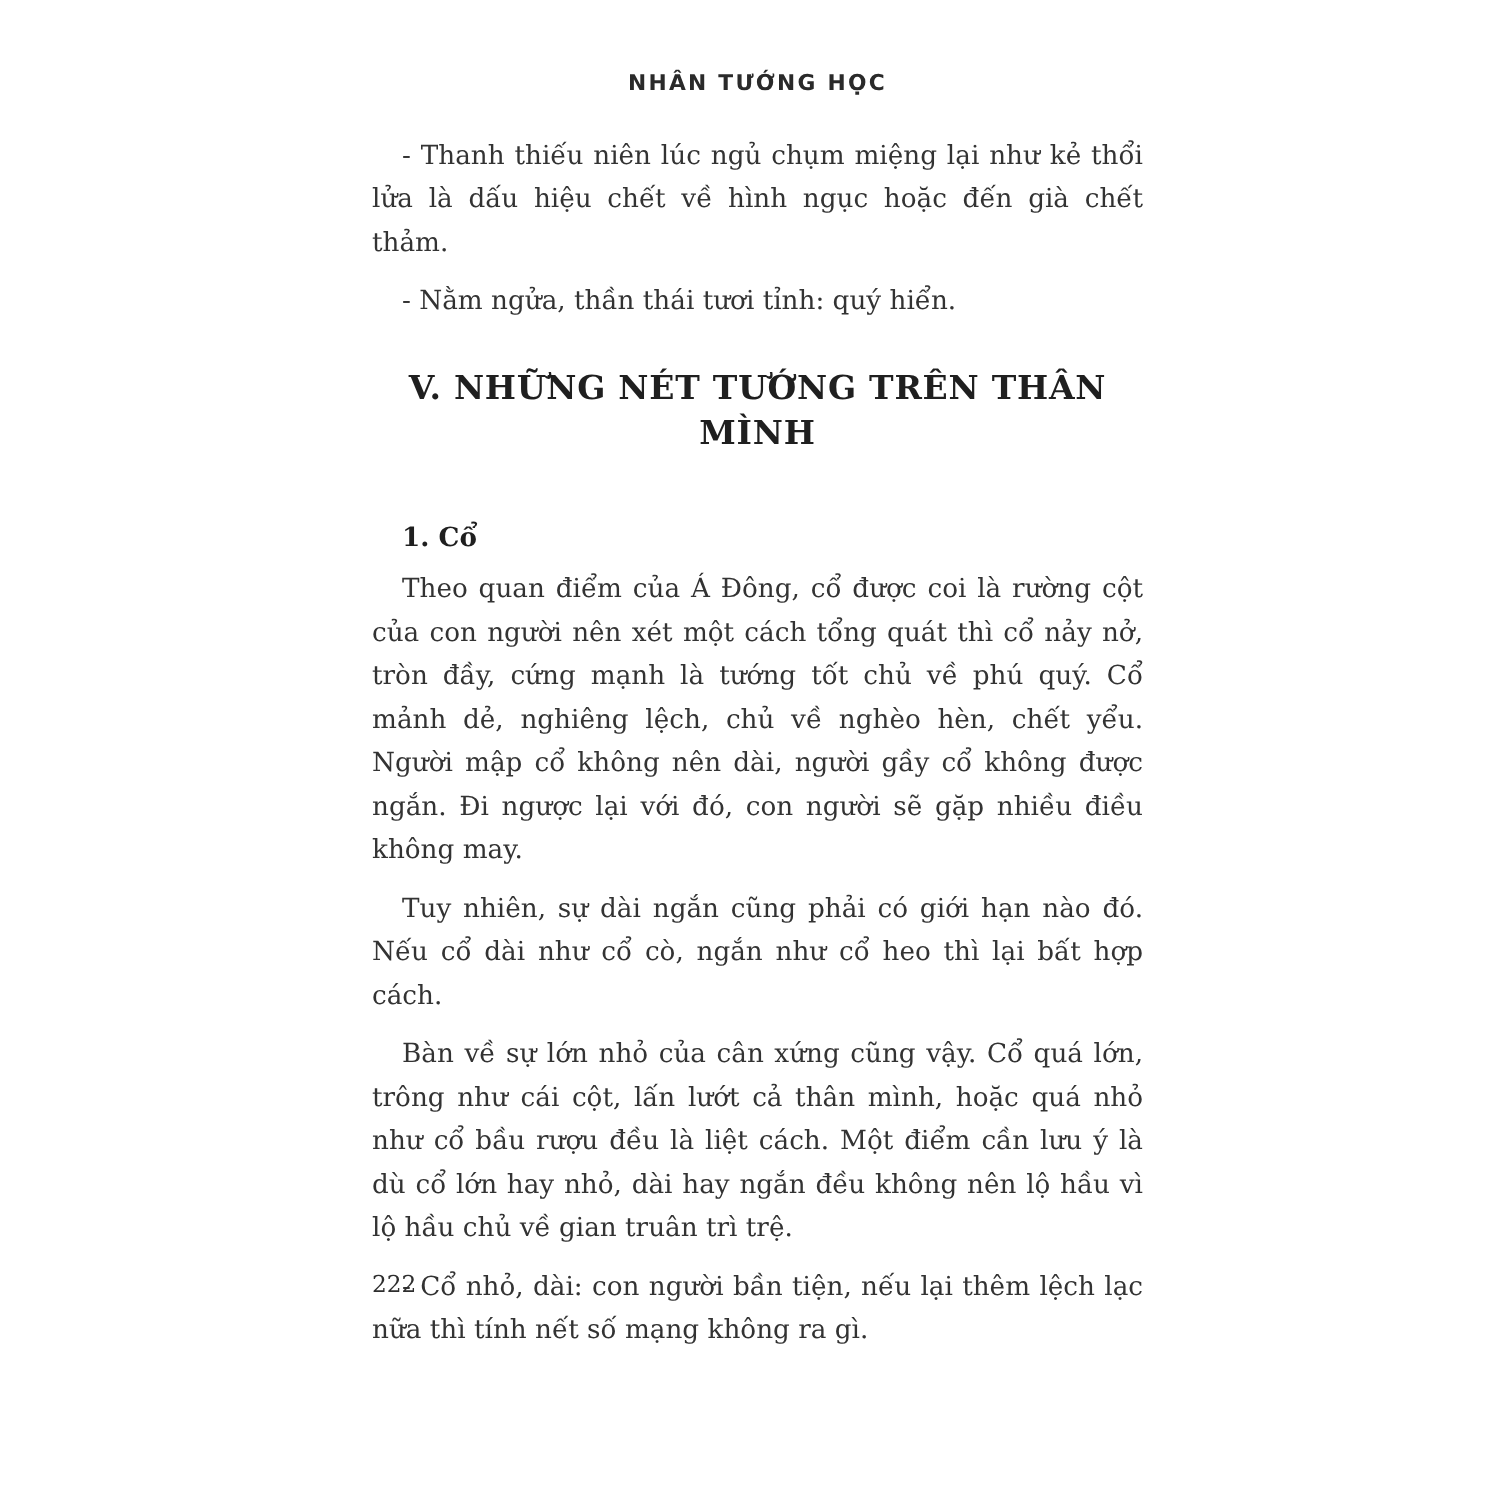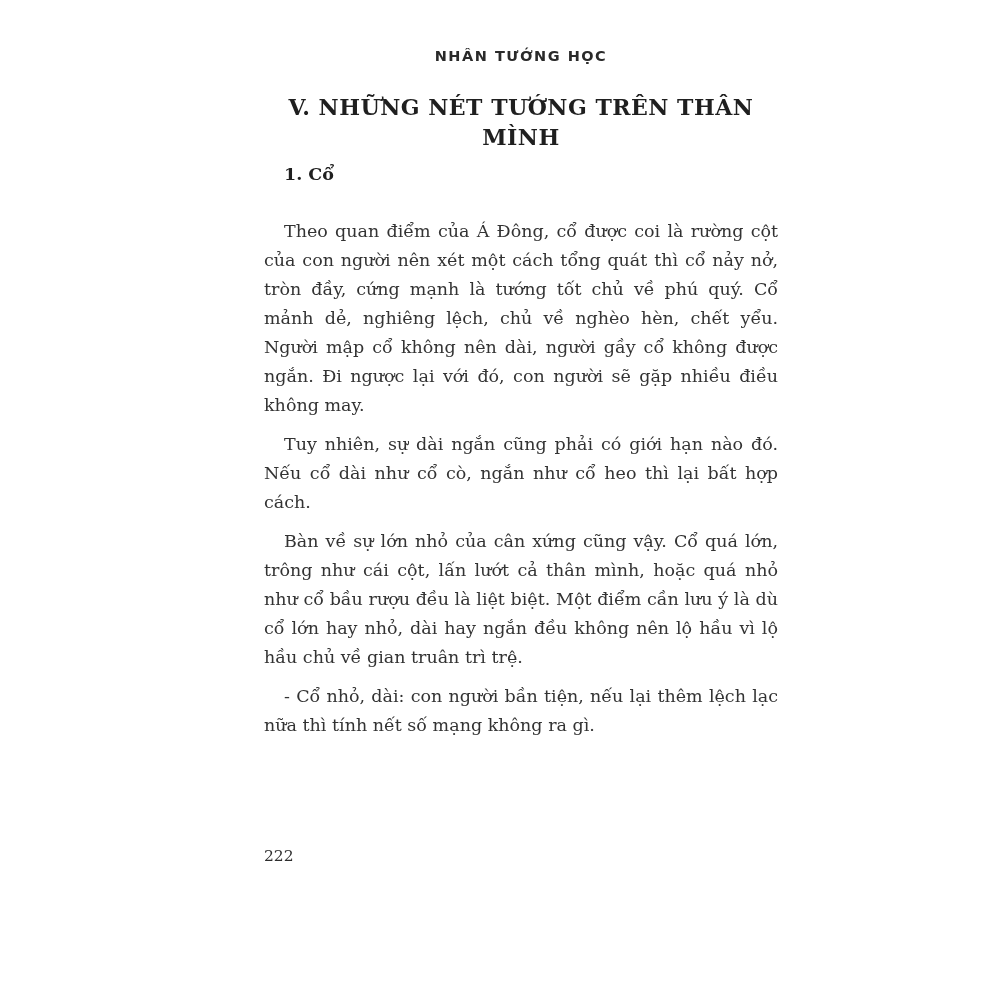--- a/index.html
+++ b/index.html
@@ -10,21 +10,21 @@
   body {
     width: 1008px;
     height: 1008px;
     position: relative;
     font-family: "DejaVu Serif", "Liberation Serif", serif;
     color: #2e2e2e;
     overflow: hidden;
   }
   .page {
     position: absolute;
-    left: 264px;
+    left: 248px;
     top: 0;
     width: 514px;
     height: 907px;
   }
   .running-head {
     text-align: center;
     font-family: "DejaVu Sans", "Liberation Sans", sans-serif;
     font-size: 14.5px;
     font-weight: bold;
     letter-spacing: 1.5px;
@@ -43,48 +43,50 @@
     text-indent: 20px;
     color: #333333;
   }
   .block.heading {
     font-size: 22px;
     line-height: 30px;
     font-weight: bold;
     text-align: center;
     text-indent: 0;
     color: #1f1f1f;
-    margin: 28px 0 8px 0;
+    margin: 28px 0 41px 0;
     letter-spacing: 0.5px;
   }
   .block.subheading {
     font-weight: bold;
     text-align: left;
-    margin: 0 0 28px 0;
+    margin: 0 0 5px 0;
     color: #1f1f1f;
   }
   .page-number {
     position: absolute;
     left: 0;
     right: 0;
     bottom: 42px;
     text-align: left;
     font-size: 15.5px;
     color: #2e2e2e;
   }
 </style>
 </head>
 <body>
 
 <div class="page">
   <div class="running-head">NHÂN TƯỚNG HỌC</div>
 
   <div class="content">
+      <p class="block para-dash">- Thanh thiếu niên lúc ngủ chụm miệng lại như kẻ thổi lửa là dấu hiệu chết về hình ngục hoặc đến già chết thảm.</p>
+      <p class="block para-dash">- Nằm ngửa, thần thái tươi tỉnh: quý hiển.</p>
       <h2 class="block heading">V. NHỮNG NÉT TƯỚNG TRÊN THÂN MÌNH</h2>
       <h3 class="block subheading">1. Cổ</h3>
       <p class="block para">Theo quan điểm của Á Đông, cổ được coi là rường cột của con người nên xét một cách tổng quát thì cổ nảy nở, tròn đầy, cứng mạnh là tướng tốt chủ về phú quý. Cổ mảnh dẻ, nghiêng lệch, chủ về nghèo hèn, chết yểu. Người mập cổ không nên dài, người gầy cổ không được ngắn. Đi ngược lại với đó, con người sẽ gặp nhiều điều không may.</p>
       <p class="block para">Tuy nhiên, sự dài ngắn cũng phải có giới hạn nào đó. Nếu cổ dài như cổ cò, ngắn như cổ heo thì lại bất hợp cách.</p>
-      <p class="block para">Bàn về sự lớn nhỏ của cân xứng cũng vậy. Cổ quá lớn, trông như cái cột, lấn lướt cả thân mình, hoặc quá nhỏ như cổ bầu rượu đều là liệt biệt. Một điểm cần lưu ý là dù cổ lớn hay nhỏ, dài hay ngắn đều không nên lộ hầu vì lộ hầu chủ về gian truân trì trệ.</p>
+      <p class="block para">Bàn về sự lớn nhỏ của cân xứng cũng vậy. Cổ quá lớn, trông như cái cột, lấn lướt cả thân mình, hoặc quá nhỏ như cổ bầu rượu đều là liệt cách. Một điểm cần lưu ý là dù cổ lớn hay nhỏ, dài hay ngắn đều không nên lộ hầu vì lộ hầu chủ về gian truân trì trệ.</p>
       <p class="block para-dash">- Cổ nhỏ, dài: con người bần tiện, nếu lại thêm lệch lạc nữa thì tính nết số mạng không ra gì.</p>
     </div>
 
   <div class="page-number">222</div>
 </div>
 
 </body></html>

